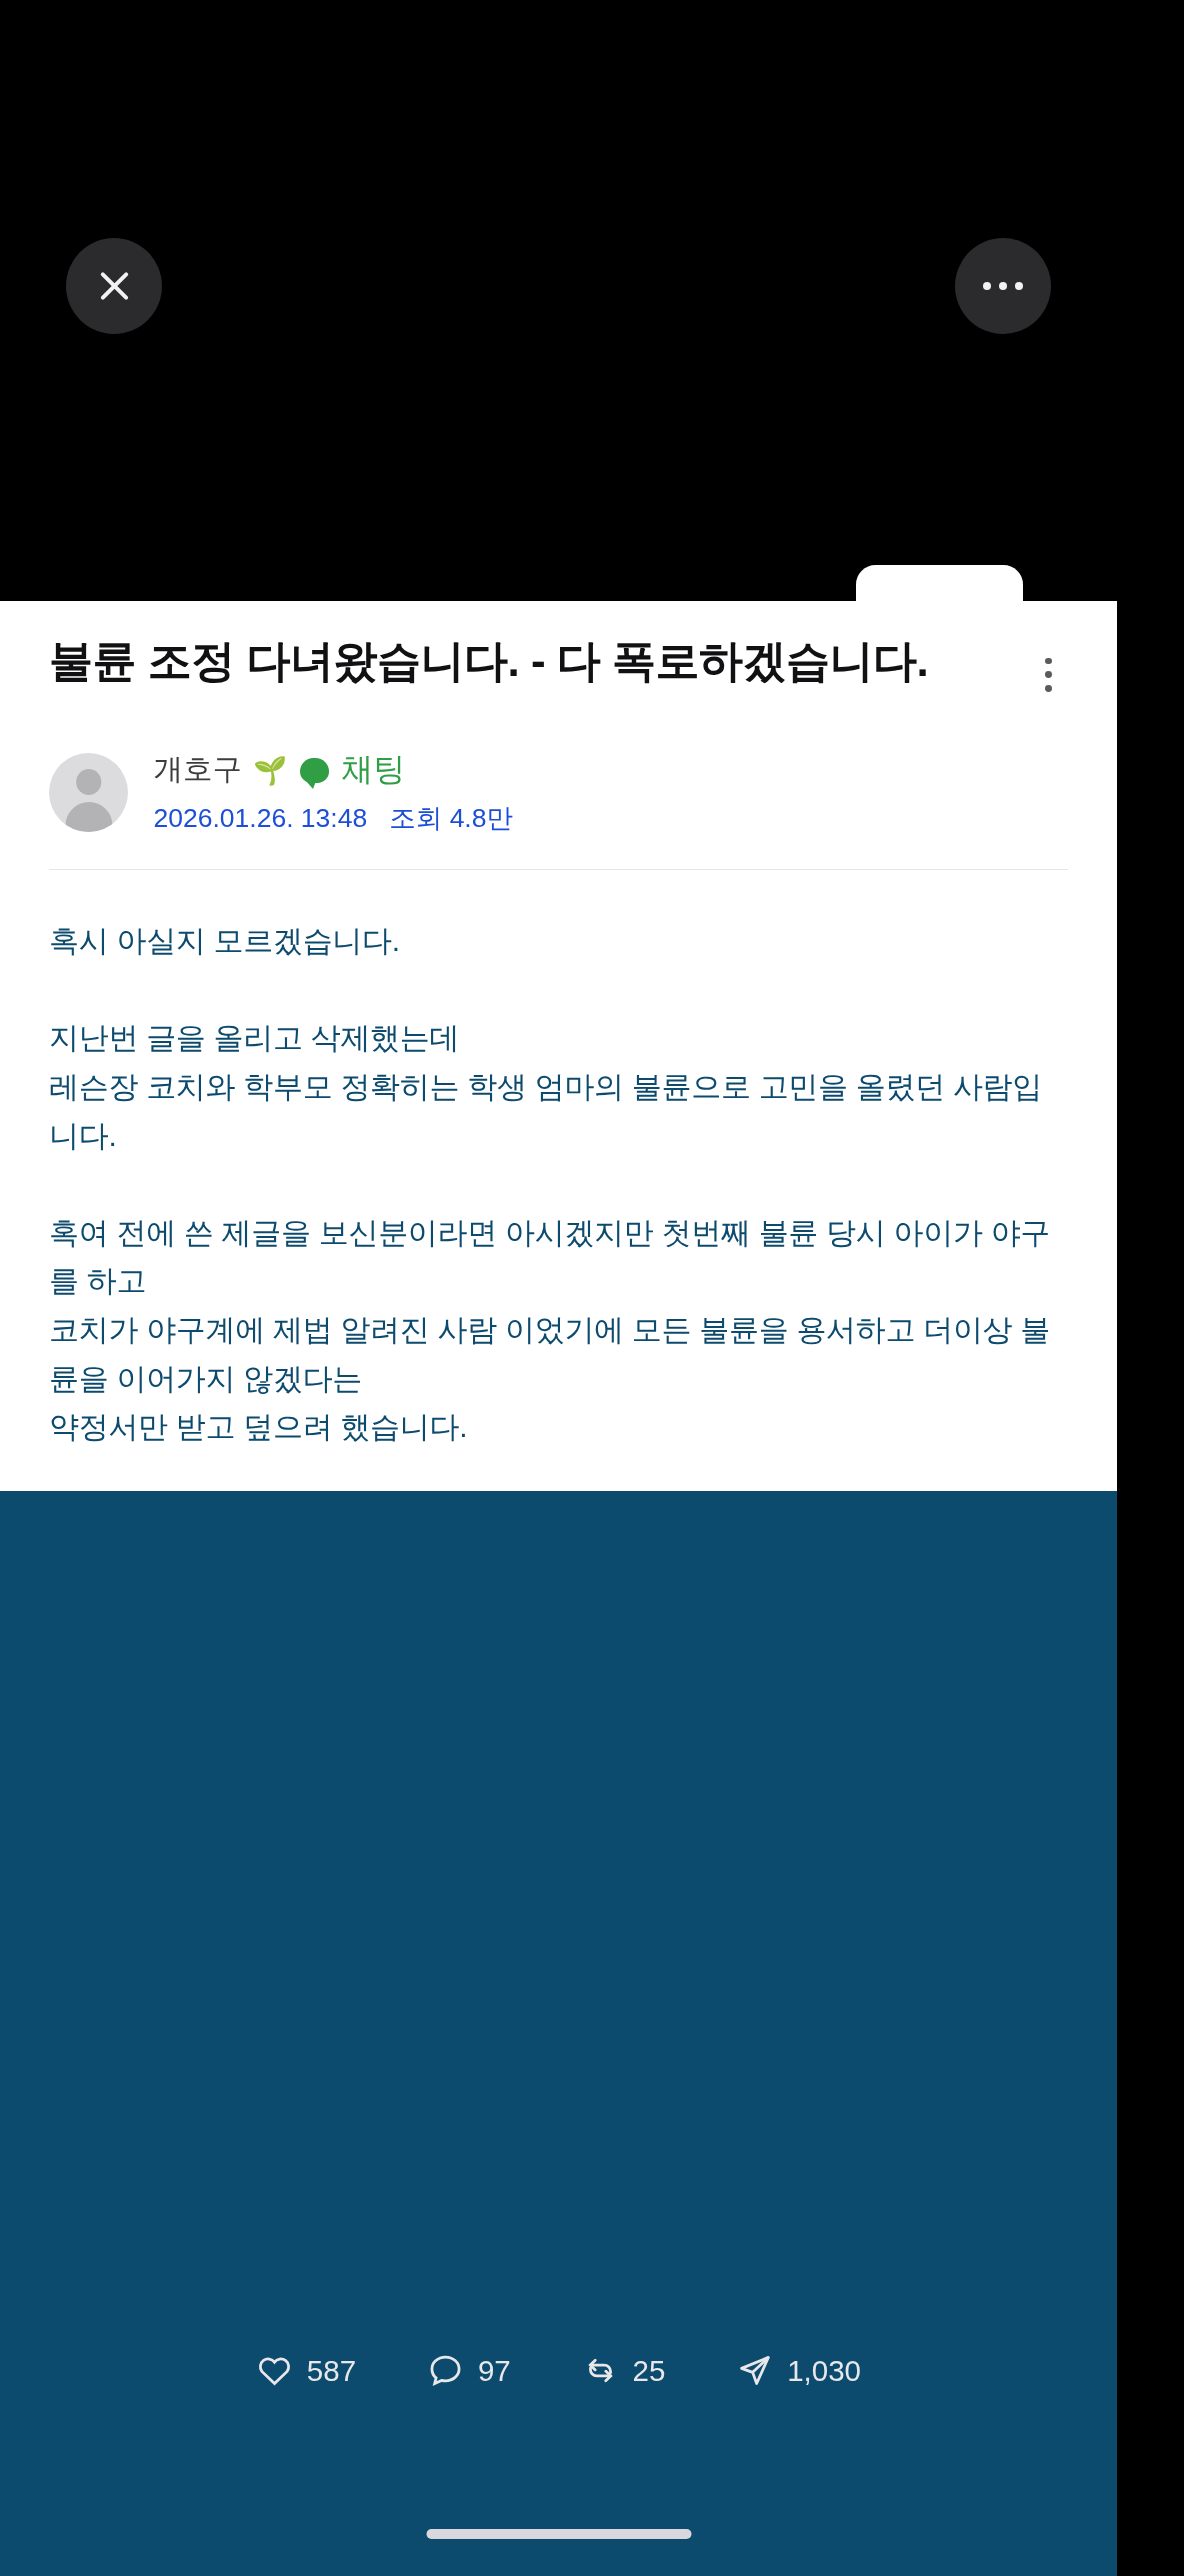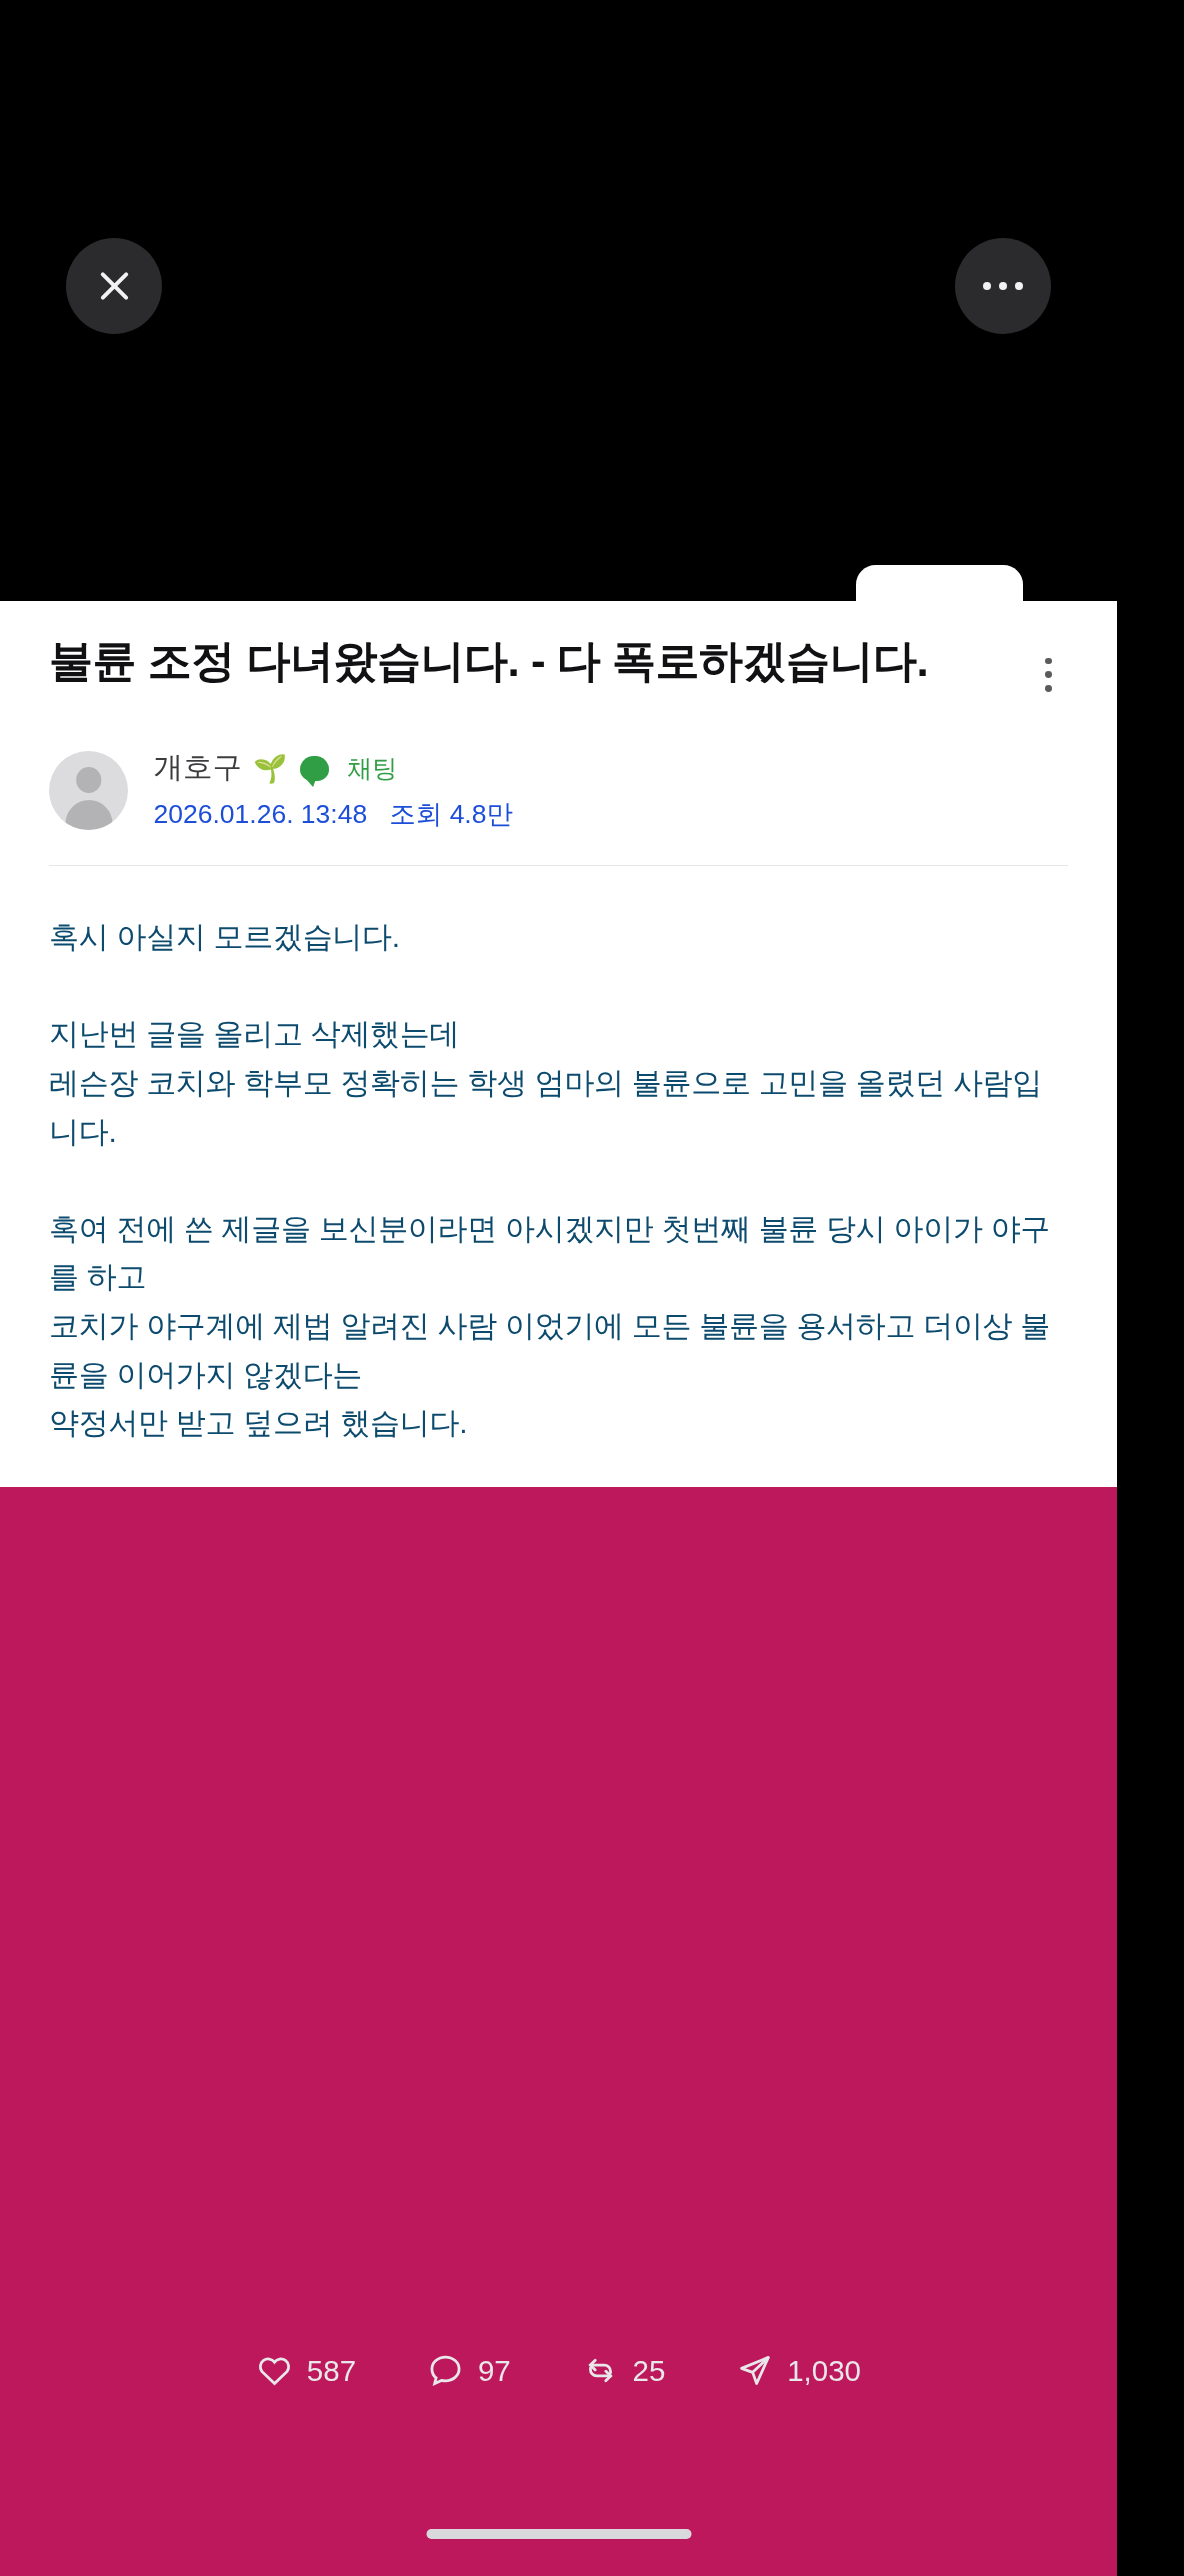--- a/index.html
+++ b/index.html
@@ -161,23 +161,23 @@
   }
   .author-name {
     font-size: 29.5px;
     color: #3c3c3f;
     font-weight: 400;
   }
   .sprout-icon { font-size: 27.5px; color: #2db400; line-height: 1; }
   .chat-badge {
     display: inline-flex;
     align-items: center;
-    gap: 18px;
+    gap: 12px;
     color: #2f9e44;
-    font-size: 25px;
+    font-size: 32px;
   }
   .chat-bubble-icon {
     width: 29.5px; height: 25.5px;
     background: #2f9e44;
     border-radius: 13.8px 13.8px 11.8px 11.8px;
     position: relative;
     display: inline-block;
   }
   .chat-bubble-icon::after {
     content: "";
@@ -203,21 +203,21 @@
     line-height: 1.62;
     color: #0c4a6e;
     white-space: pre-wrap;
     letter-spacing: -0.3px;
     padding-bottom: 39px;
   }
 
   
   .bottom {
     flex: 1 1 auto;
-    background: #be185d;
+    background: #0c4a6e;
     position: relative;
     text-align: center;
   }
   .actions {
     position: absolute;
     left: 0; right: 0;
     bottom: 187px;
     display: flex;
     align-items: center;
     justify-content: center;

